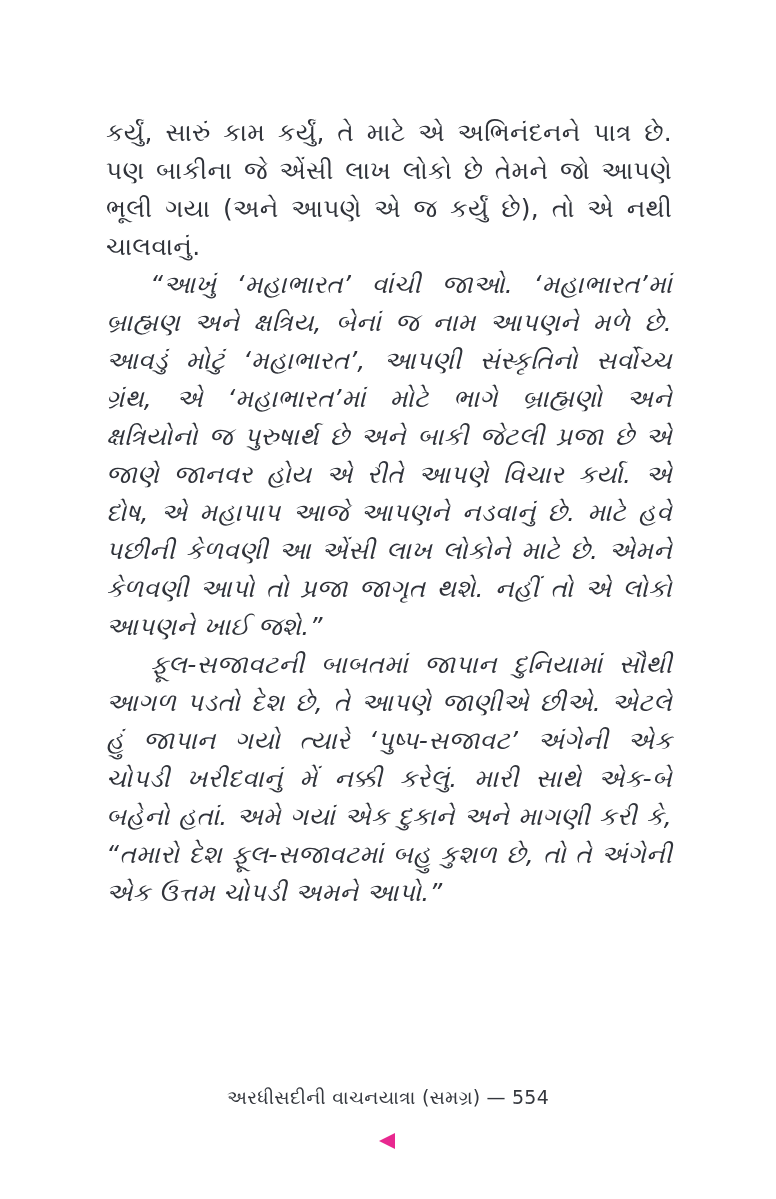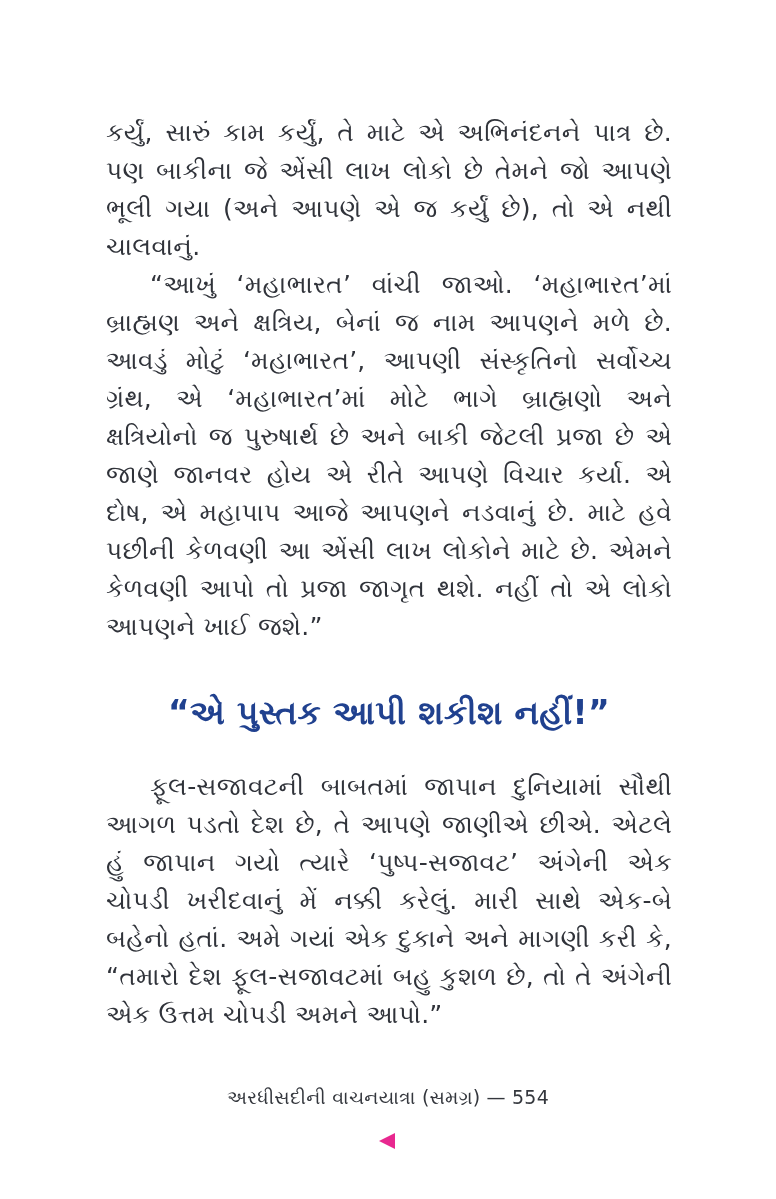--- a/index.html
+++ b/index.html
@@ -31,20 +31,21 @@
   .body-para {
     margin: 0;
     font-size: 25px;
     line-height: 38px;
     text-align: justify;
     color: #30333a;
     letter-spacing: 0.2px;
   }
   .body-para.indent {
     text-indent: 44px;
+    font-style: italic;
   }
   .section-heading {
     margin: 46px 0 34px 0;
     text-align: center;
     font-size: 33px;
     line-height: 42px;
     font-weight: bold;
     color: #20418f;
     letter-spacing: 0.3px;
   }
@@ -76,21 +77,20 @@
 <div class="page">
 
   <div class="text-block">
 
     <p class="body-para">કર્યું, સારું કામ કર્યું, તે માટે એ અભિનંદનને પાત્ર છે. પણ બાકીના જે એંસી લાખ લોકો છે તેમને જો આપણે ભૂલી ગયા (અને આપણે એ જ કર્યું છે), તો એ નથી ચાલવાનું.</p>
 
     <p class="body-para indent">“આખું ‘મહાભારત’ વાંચી જાઓ. ‘મહાભારત’માં બ્રાહ્મણ અને ક્ષત્રિય, બેનાં જ નામ આપણને મળે છે. આવડું મોટું ‘મહાભારત’, આપણી સંસ્કૃતિનો સર્વોચ્ચ ગ્રંથ, એ ‘મહાભારત’માં મોટે ભાગે બ્રાહ્મણો અને ક્ષત્રિયોનો જ પુરુષાર્થ છે અને બાકી જેટલી પ્રજા છે એ જાણે જાનવર હોય એ રીતે આપણે વિચાર કર્યા. એ દોષ, એ મહાપાપ આજે આપણને નડવાનું છે. માટે હવે પછીની કેળવણી આ એંસી લાખ લોકોને માટે છે. એમને કેળવણી આપો તો પ્રજા જાગૃત થશે. નહીં તો એ લોકો આપણને ખાઈ જશે.”</p>
 
 
 
-    <h1 class="section-heading">“એ પુસ્તક આપી શકીશ નહીં!”</h1>
 
     <p class="body-para indent">ફૂલ-સજાવટની બાબતમાં જાપાન દુનિયામાં સૌથી આગળ પડતો દેશ છે, તે આપણે જાણીએ છીએ. એટલે હું જાપાન ગયો ત્યારે ‘પુષ્પ-સજાવટ’ અંગેની એક ચોપડી ખરીદવાનું મેં નક્કી કરેલું. મારી સાથે એક-બે બહેનો હતાં. અમે ગયાં એક દુકાને અને માગણી કરી કે, “તમારો દેશ ફૂલ-સજાવટમાં બહુ કુશળ છે, તો તે અંગેની એક ઉત્તમ ચોપડી અમને આપો.”</p>
 
   </div>
 
   <div class="footer-line">અરધીસદીની વાચનયાત્રા (સમગ્ર) — 554</div>
 
   <div class="prev-arrow"></div>
 
 </div>

